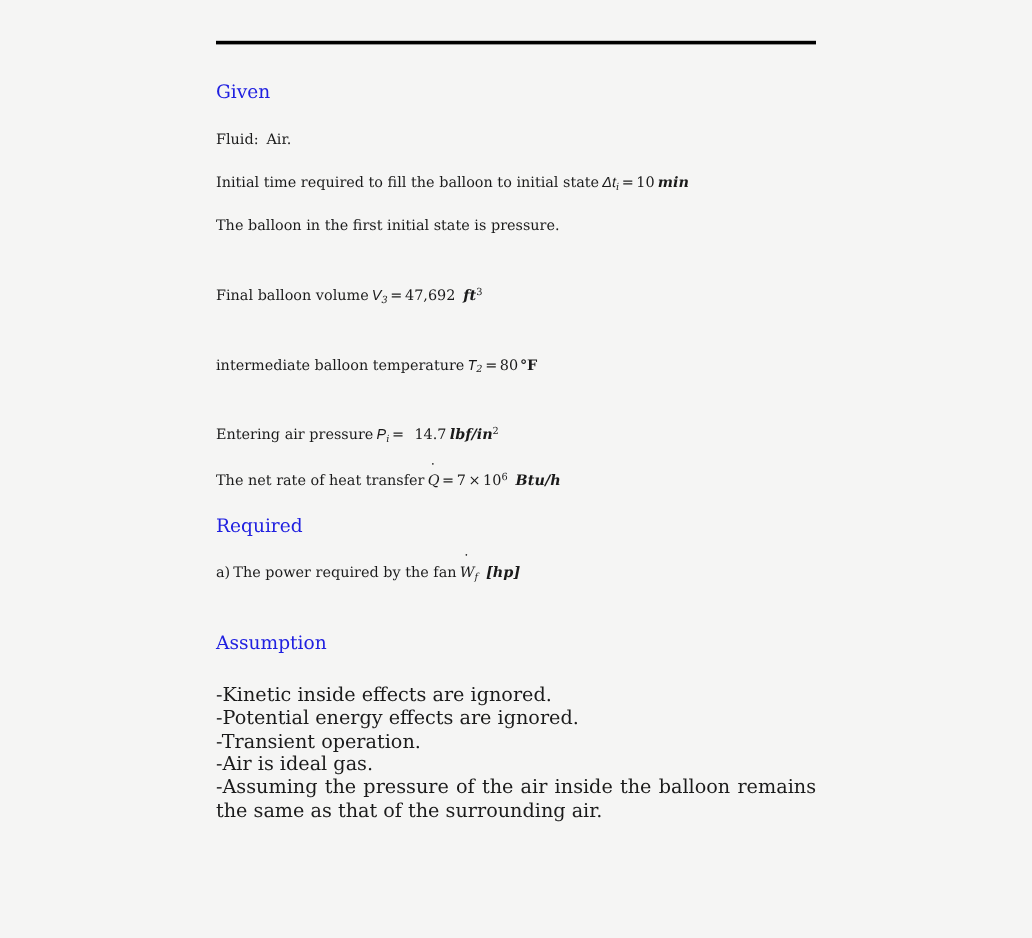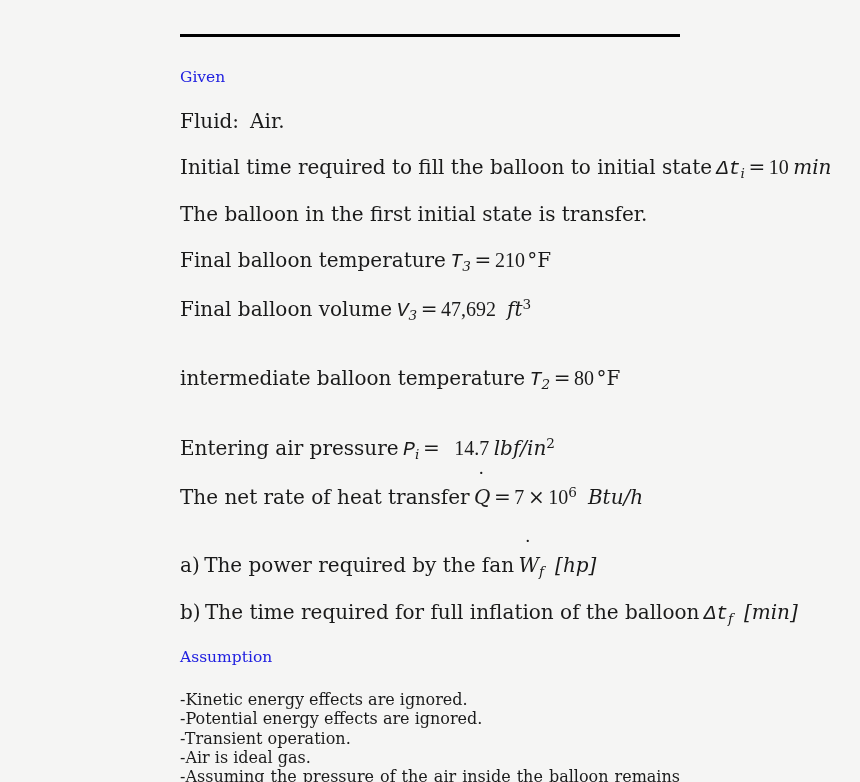--- a/index.html
+++ b/index.html
@@ -31,47 +31,47 @@
     background: #000000;
     width: 500px;
   }
   .heading {
     color: #2020e0;
     font-size: 15.5px;
     line-height: 1.2;
     margin: 0;
   }
   .para {
-    font-size: 20px;
+    font-size: 12px;
     line-height: 1.25;
     margin: 0;
     color: #1a1a1a;
     white-space: nowrap;
   }
   
   .gap-given   { height: 31px; }
   .gap-para    { height: 21px; }
   .gap-sec     { height: 22px; }
   .gap-assum   { height: 23px; }
 
   
   .mi {               
     font-style: italic;
-    font-family: Liberation Mono, monospace;
+    font-family: Liberation Sans, sans-serif;
   }
   .mn {               
     font-style: normal;
-    font-family: Liberation Serif, serif;
   }
   .mo {               
     font-style: normal;
     padding: 0 0.18em;
   }
   .unit {             
     font-style: italic;
+    font-weight: bold;
   }
   sub {
     font-size: 0.68em;
     vertical-align: -0.28em;
     font-style: italic;
   }
   sup {
     font-size: 0.68em;
     vertical-align: 0.52em;
     font-style: normal;
@@ -126,25 +126,24 @@
     <div class="gap-sec"></div>
 
     <p class="para"><span>Fluid:</span><span class="wsp"></span><span>Air.</span></p>
 
     <div class="gap-para"></div>
 
     <p class="para"><span>Initial time required to fill the balloon to initial state</span><span class="thinsp"></span><span class="mi">Δt</span><sub>i</sub><span class="mo">=</span><span class="mn">10</span><span class="thinsp"></span><span class="unit">min</span></p>
 
     <div class="gap-para"></div>
 
-    <p class="para">The balloon in the first initial state is transfer.</p>
+    <p class="para">The balloon in the first initial state is pressure.</p>
 
     <div class="gap-para"></div>
 
-    <p class="para"><span>Final balloon temperature</span><span class="thinsp"></span><span class="mi">T</span><sub>3</sub><span class="mo">=</span><span class="mn">210</span><span class="deg unit">°F</span></p>
 
     <div class="gap-para"></div>
 
     <p class="para"><span>Final balloon volume</span><span class="thinsp"></span><span class="mi">V</span><sub>3</sub><span class="mo">=</span><span class="mn">47,692</span><span class="wsp"></span><span class="unit">ft</span><sup>3</sup></p>
 
     <div class="gap-para"></div>
 
 
     <div class="gap-para"></div>
 
@@ -156,37 +155,37 @@
     <div class="gap-para"></div>
 
     <p class="para"><span>Entering air pressure</span><span class="thinsp"></span><span class="mi">P</span><sub>i</sub><span class="mo">=</span><span class="wsp"></span><span class="mn">14.7</span><span class="thinsp"></span><span class="unit">lbf/in</span><sup>2</sup></p>
 
     <div class="gap-para"></div>
 
     <p class="para"><span>The net rate of heat transfer</span><span class="thinsp"></span><span class="dotvar">Q</span><span class="mo">=</span><span class="mn">7</span><span class="mo">×</span><span class="mn">10</span><sup>6</sup><span class="wsp"></span><span class="unit">Btu/h</span></p>
 
     <div class="gap-para"></div>
 
+    <p class="heading">Required</p>
 
     <div class="gap-sec"></div>
 
     <p class="para"><span>a)</span><span class="thinsp"></span><span>The power required by the fan</span><span class="thinsp"></span><span class="dotvar">W</span><sub>f</sub><span class="wsp"></span><span class="unit">[hp]</span></p>
 
     <div class="gap-para"></div>
 
-    <p class="para"><span>b)</span><span class="thinsp"></span><span>The time required for full inflation of the balloon</span><span class="thinsp"></span><span class="mi">Δt</span><sub>f</sub><span class="wsp"></span><span class="unit">[min]</span></p>
 
     <div class="gap-para"></div>
 
     <p class="heading">Assumption</p>
 
     <div class="gap-assum"></div>
 
     <div class="assumptions">
-      <div class="assum-line">-Kinetic energy effects are ignored.</div>
+      <div class="assum-line">-Kinetic inside effects are ignored.</div>
       <div class="assum-line">-Potential energy effects are ignored.</div>
       <div class="assum-line">-Transient operation.</div>
       <div class="assum-line">-Air is ideal gas.</div>
       <div class="assum-wrap">-Assuming the pressure of the air inside the balloon remains the same as that of the surrounding air.</div>
     </div>
 
   </div>
 </div>
 
 </body></html>

